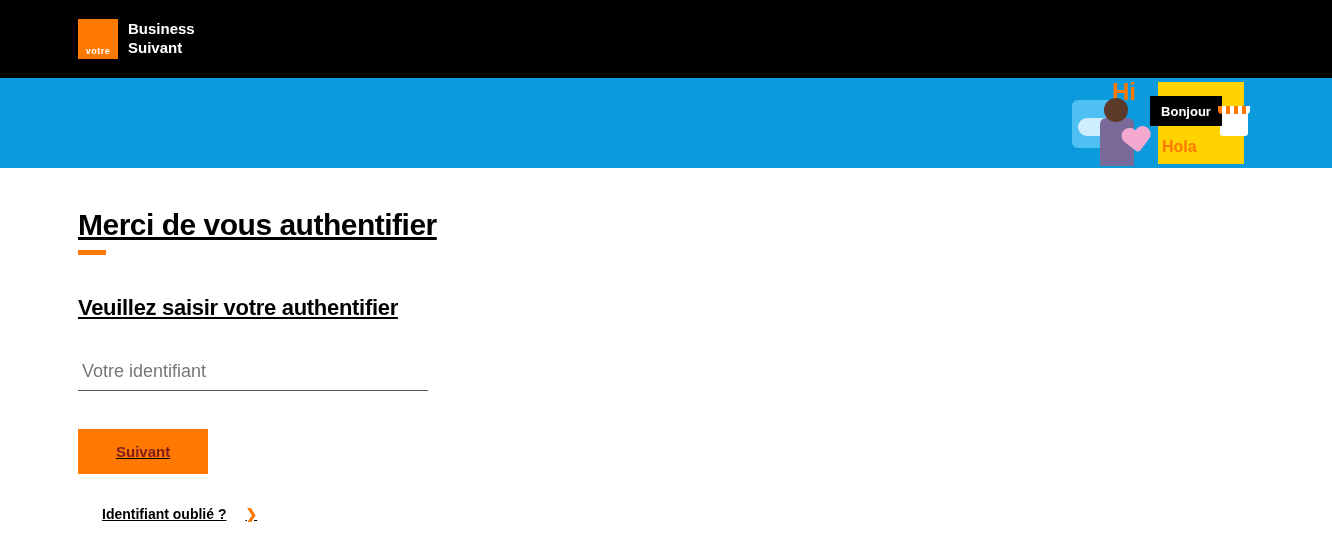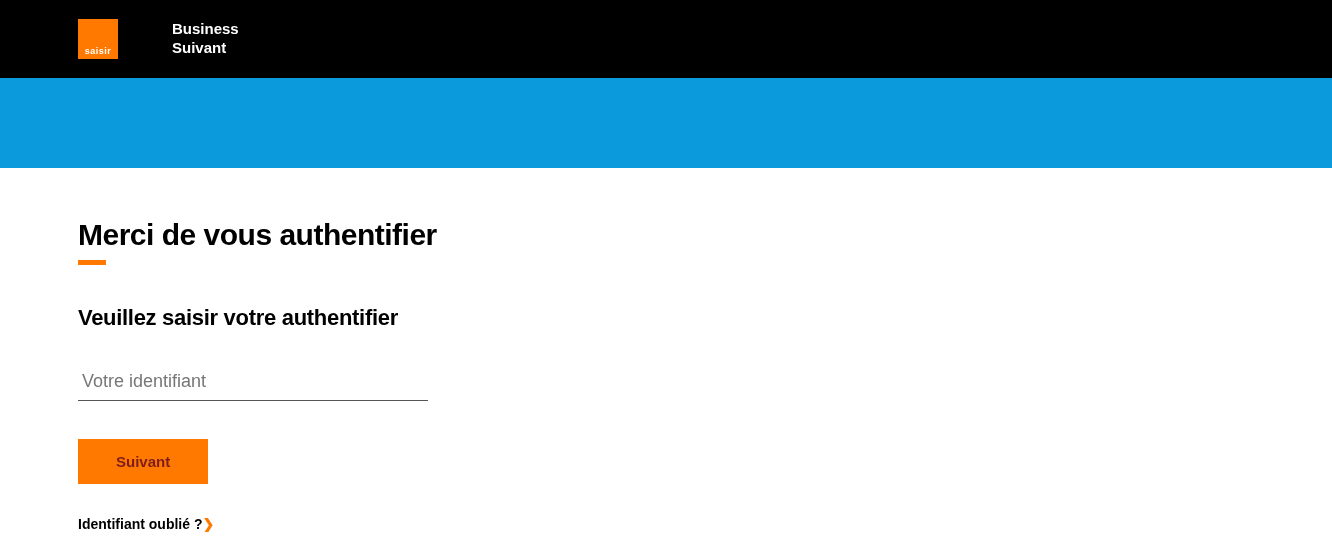--- a/index.html
+++ b/index.html
@@ -39,21 +39,20 @@
       font-size: 9px;
       font-weight: bold;
       margin-bottom: 3px;
       letter-spacing: 0.5px;
     }
     .logo-text {
       color: #fff;
       font-size: 15px;
       line-height: 1.25;
       font-weight: 600;
-      margin-left: 44px;
     }
     
     .welcome-banner {
       background: #0b9bdc;
       height: 90px;
       display: flex;
       align-items: center;
       padding-left: 78px;
       position: relative;
       overflow: hidden;
@@ -66,21 +65,22 @@
     }
     .banner-illustration {
       position: absolute;
       right: 60px;
       top: 0;
       height: 90px;
       width: 200px;
     }
     
     .main {
-      padding: 50px 78px 0 78px;
+      padding: 40px 78px 0 78px;
+      text-decoration: underline;
     }
     .auth-title {
       font-size: 30px;
       font-weight: 800;
       color: #000;
       letter-spacing: -0.5px;
     }
     .orange-underline {
       width: 28px;
       height: 5px;
@@ -116,21 +116,22 @@
       font-size: 15px;
       font-weight: 700;
       padding: 14px 38px;
       cursor: pointer;
       display: block;
     }
     .forgot-row {
       margin-top: 32px;
       display: flex;
       align-items: center;
-      gap: 0;
+      gap: 19px;
+      margin-left: 24px;
     }
     .forgot-link {
       font-size: 14px;
       font-weight: 700;
       color: #000;
       cursor: pointer;
     }
     .chevron-right {
       color: #ff7900;
       font-weight: 700;
@@ -271,30 +272,46 @@
       color: #ff7900;
       z-index: 3;
     }
   </style>
 </head>
 <body>
 
 <header class="top-header">
   <div class="logo-wrap">
     <div class="logo-square">
-      <span class="logo-square-text">saisir</span>
+      <span class="logo-square-text">votre</span>
     </div>
     <div class="logo-text">
       <div>Business</div>
       <div>Suivant</div>
     </div>
   </div>
 </header>
 
 <section class="welcome-banner">
+  <div class="banner-illustration">
+    <div class="illus-yellow"></div>
+    <div class="illus-cloud">
+      <div class="illus-cloud-inner"></div>
+    </div>
+    <div class="illus-hi">Hi</div>
+    <div class="illus-person"></div>
+    <div class="illus-body"></div>
+    <div class="illus-heart">
+        <div class="heart-shape"></div>
+      </div>
+    <div class="illus-bonjour-box">Bonjour</div>
+    <div class="illus-store-awning"></div>
+    <div class="illus-store"></div>
+    <div class="illus-hola">Hola</div>
+  </div>
 </section>
 
 <main class="main">
   <h2 class="auth-title">Merci de vous authentifier</h2>
   <div class="orange-underline"></div>
 
   <div class="input-label">Veuillez saisir votre authentifier</div>
 
   <input type="text" class="id-input" placeholder="Votre identifiant" style="">
 

